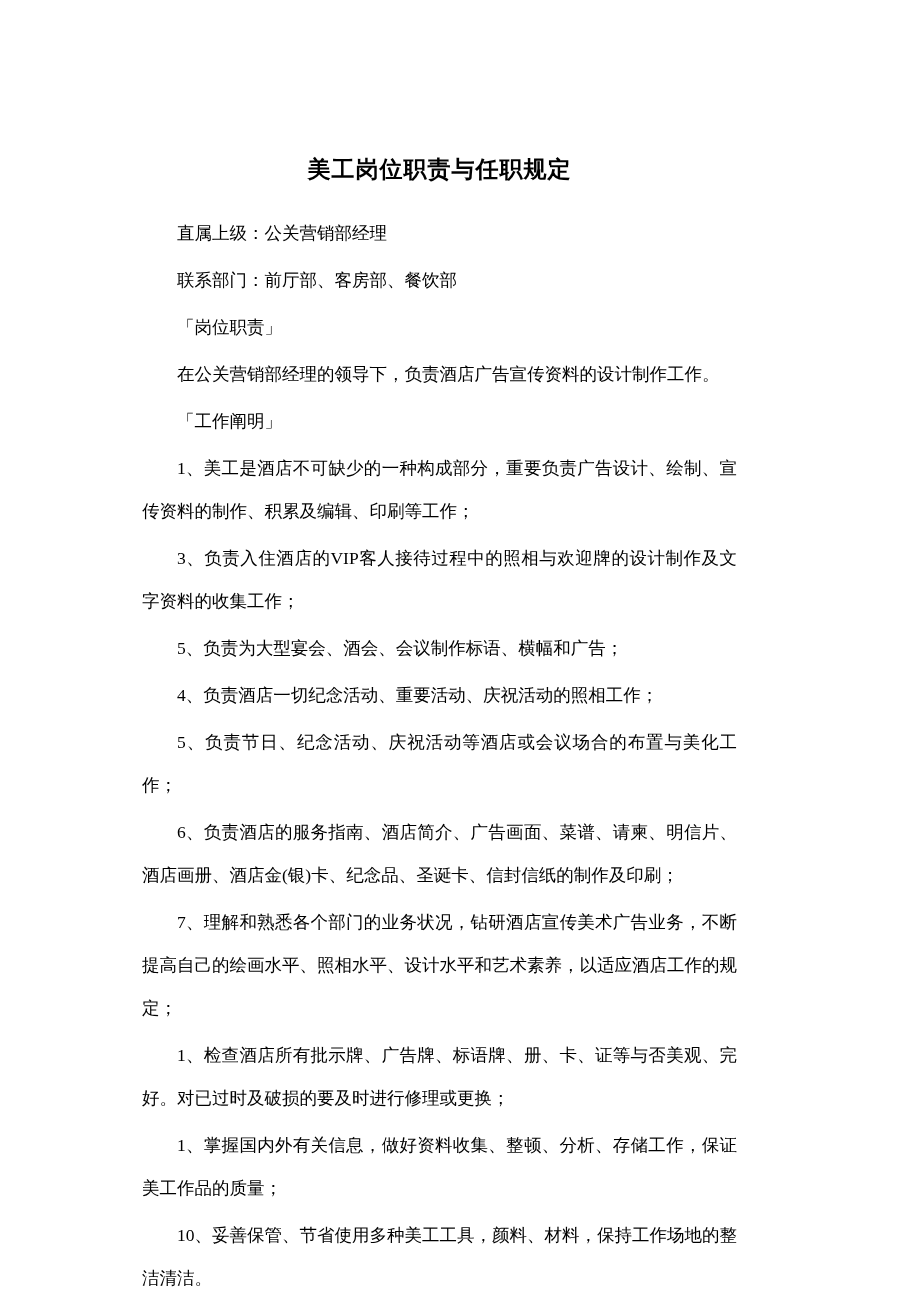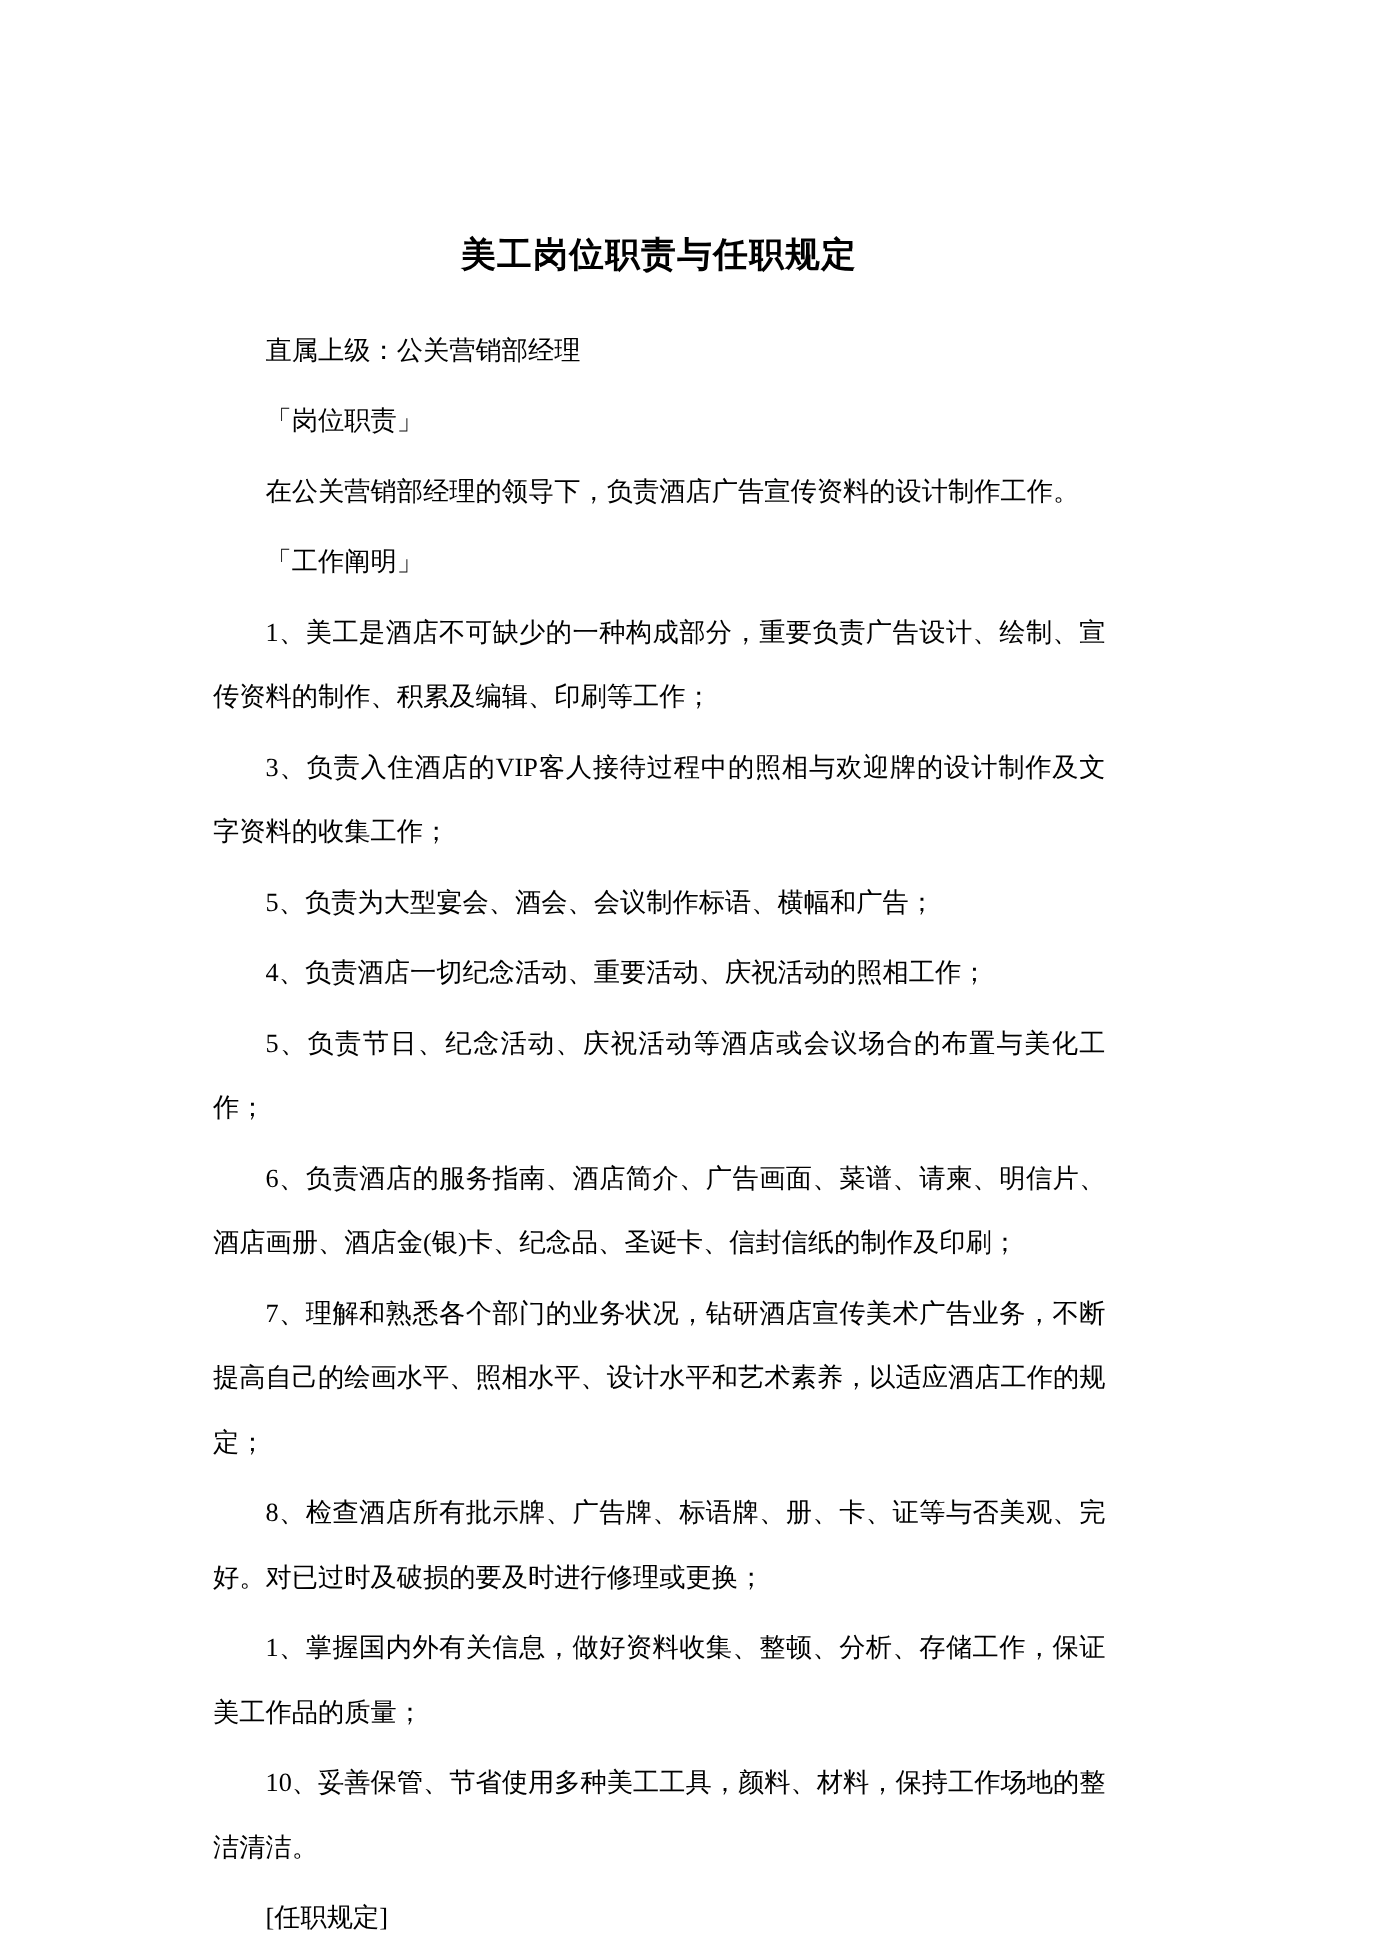--- a/index.html
+++ b/index.html
@@ -39,29 +39,30 @@
   }
 </style>
 </head>
 <body>
 
 <div class="page">
   <h1 class="doc-title">美工岗位职责与任职规定</h1>
 
   <div class="doc-body">
     <p>直属上级：公关营销部经理</p>
+    <p>联系部门：前厅部、客房部、餐饮部</p>
     <p>「岗位职责」</p>
     <p>在公关营销部经理的领导下，负责酒店广告宣传资料的设计制作工作。</p>
     <p>「工作阐明」</p>
     <p>1、美工是酒店不可缺少的一种构成部分，重要负责广告设计、绘制、宣传资料的制作、积累及编辑、印刷等工作；</p>
     <p>3、负责入住酒店的VIP客人接待过程中的照相与欢迎牌的设计制作及文字资料的收集工作；</p>
     <p>5、负责为大型宴会、酒会、会议制作标语、横幅和广告；</p>
     <p>4、负责酒店一切纪念活动、重要活动、庆祝活动的照相工作；</p>
     <p>5、负责节日、纪念活动、庆祝活动等酒店或会议场合的布置与美化工作；</p>
     <p>6、负责酒店的服务指南、酒店简介、广告画面、菜谱、请柬、明信片、酒店画册、酒店金(银)卡、纪念品、圣诞卡、信封信纸的制作及印刷；</p>
     <p>7、理解和熟悉各个部门的业务状况，钻研酒店宣传美术广告业务，不断提高自己的绘画水平、照相水平、设计水平和艺术素养，以适应酒店工作的规定；</p>
-    <p>8、检查酒店所有批示牌、广告牌、标语牌、册、卡、证等与否美观、完好。对已过时及破损的要及时进行修理或更换；</p>
+    <p>1、检查酒店所有批示牌、广告牌、标语牌、册、卡、证等与否美观、完好。对已过时及破损的要及时进行修理或更换；</p>
     <p>1、掌握国内外有关信息，做好资料收集、整顿、分析、存储工作，保证美工作品的质量；</p>
     <p>10、妥善保管、节省使用多种美工工具，颜料、材料，保持工作场地的整洁清洁。</p>
     <p>[任职规定]</p>
     <p>1、性别：男/女</p>
   </div>
 </div>
 
 </body></html>

